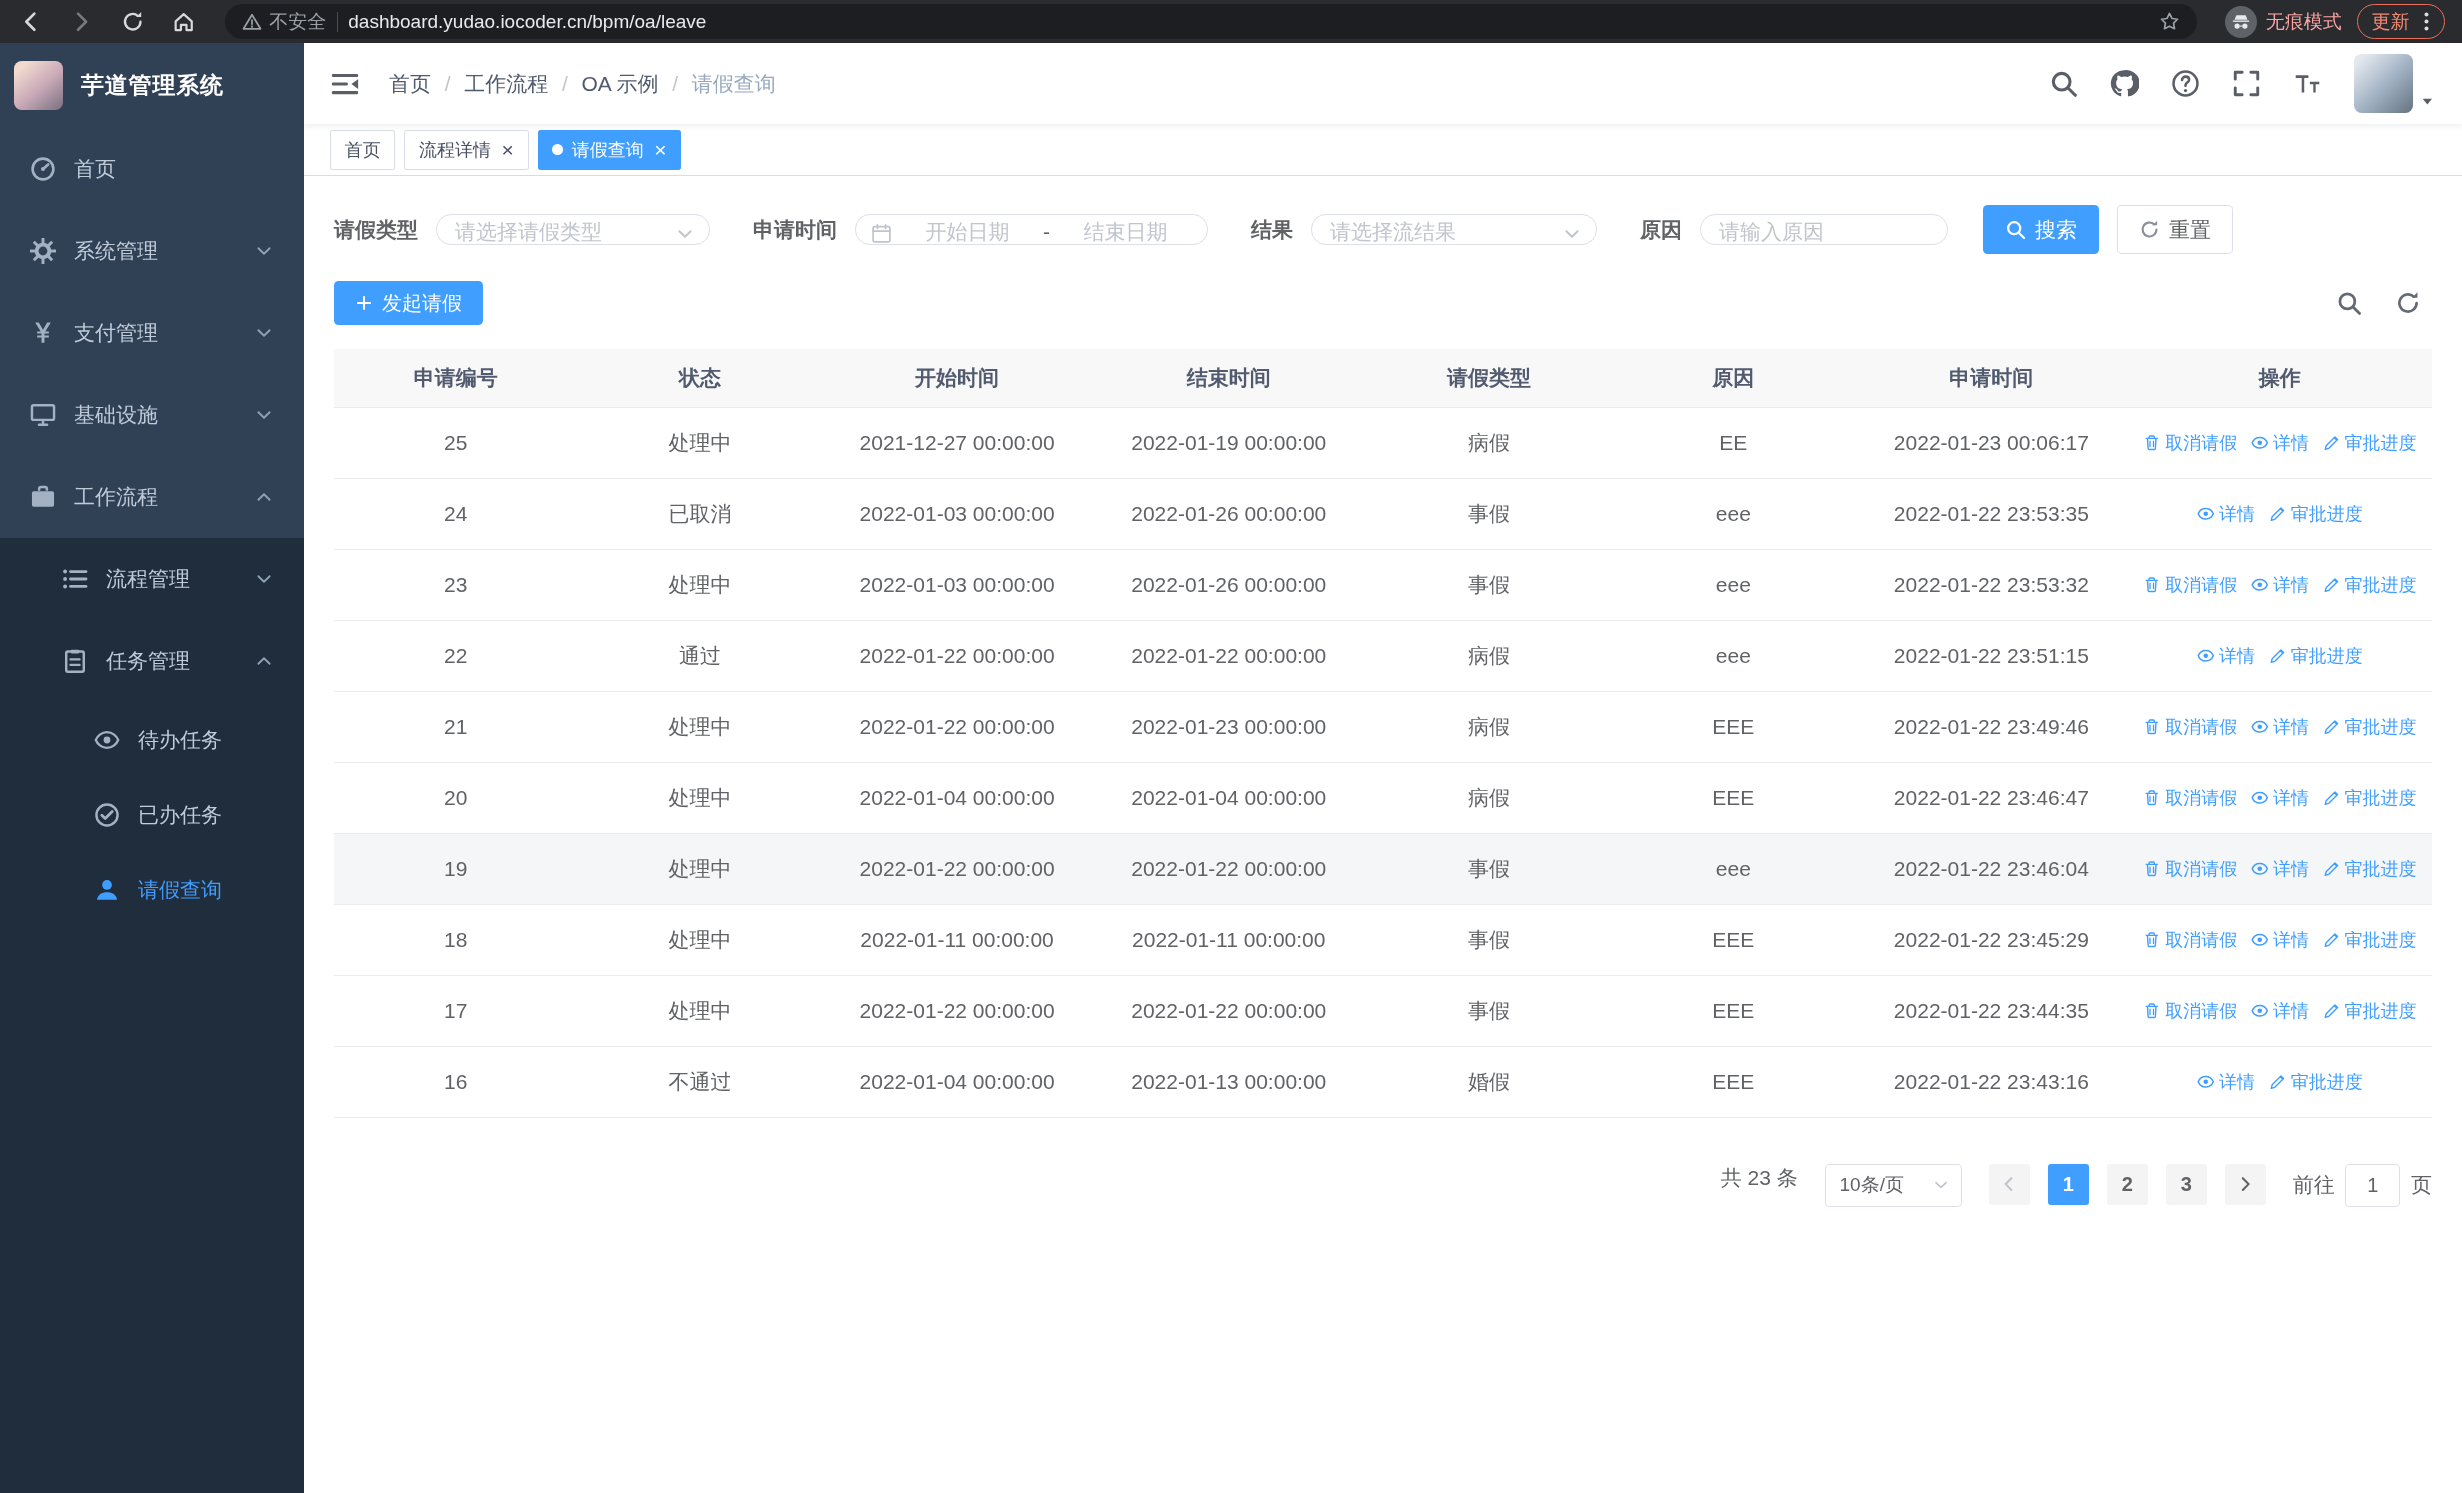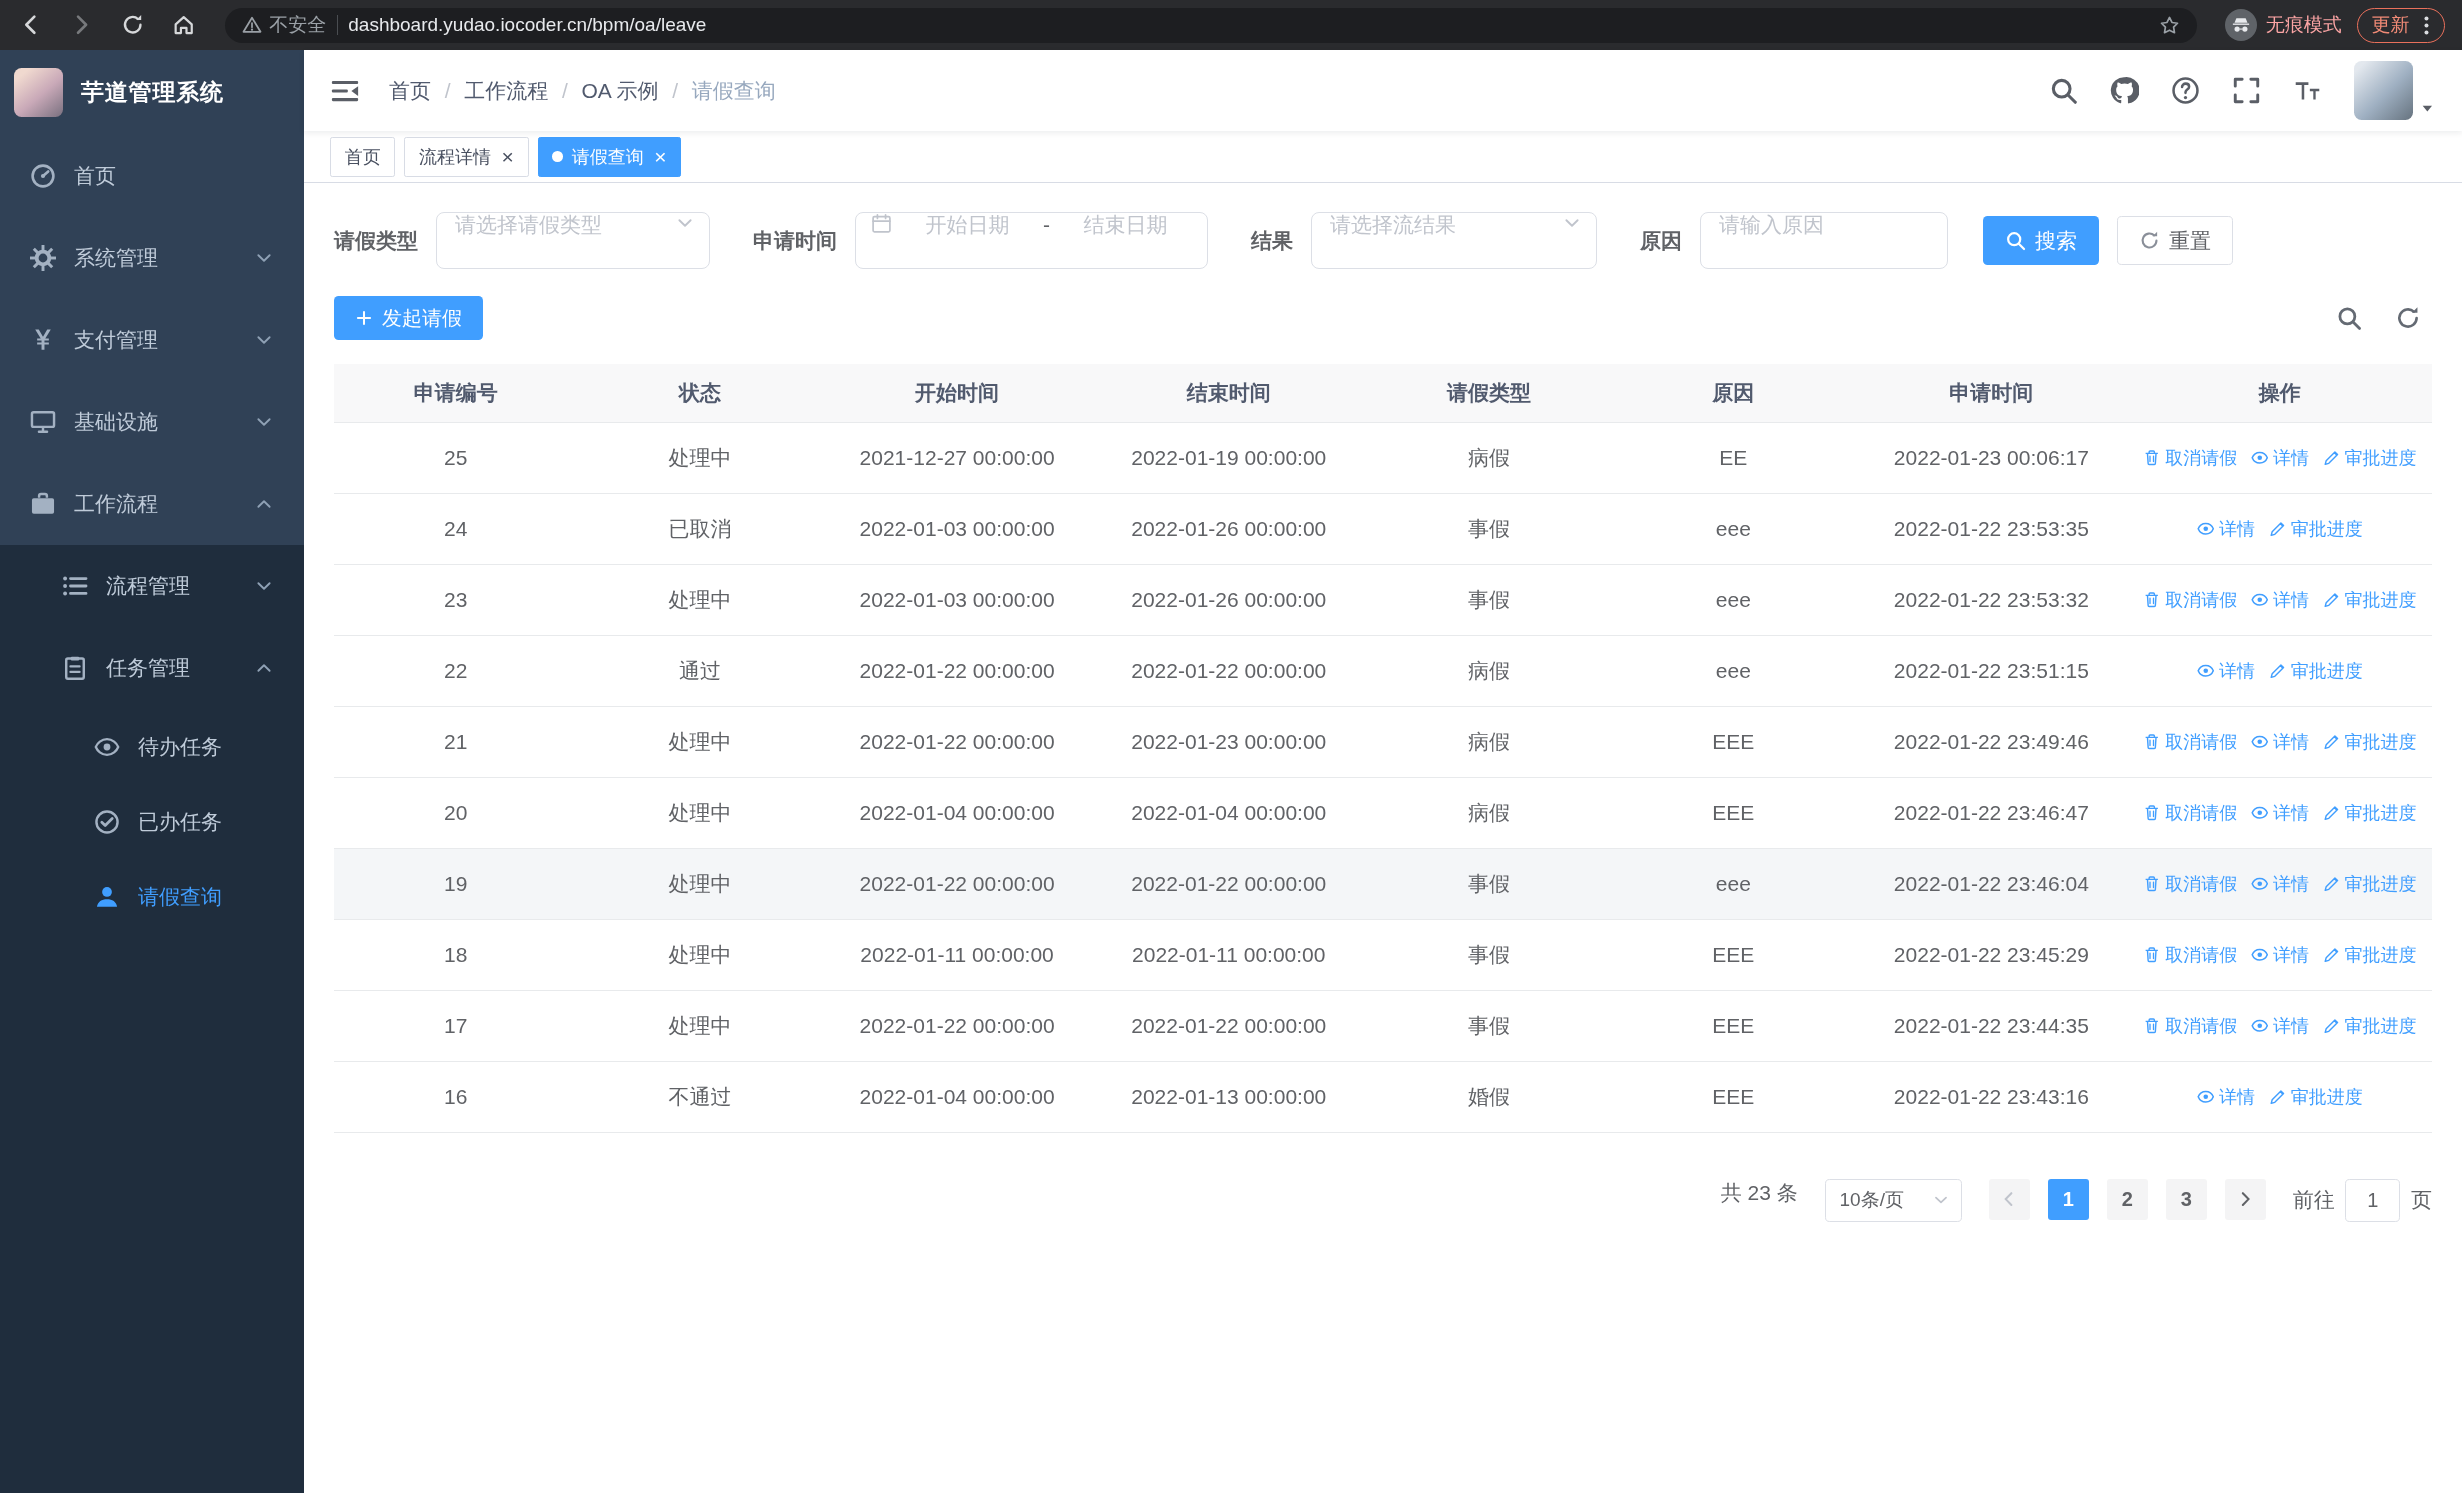--- a/index.html
+++ b/index.html
@@ -5,21 +5,21 @@
   * { box-sizing: border-box; margin: 0; padding: 0; }
   body { font-family: "Liberation Sans", "DejaVu Sans", sans-serif; background: #fff; }
   .screen { width: 2462px; height: 1494px; display: flex; flex-direction: column; overflow: hidden; background: #fff; }
 
   
   [data-icon] { display: inline-flex; }
   [data-icon] svg { width: 100%; height: 100%; display: block; }
   .ic { width: 21px; height: 21px; flex: 0 0 auto; }
 
   
-  .chrome { height: 50px; flex: 0 0 auto; background: #2a2b2e; display: flex; align-items: center; padding: 0 12px; gap: 14px; }
+  .chrome { height: 43px; flex: 0 0 auto; background: #2a2b2e; display: flex; align-items: center; padding: 0 12px; gap: 14px; }
   .nav-ic { width: 37px; height: 37px; color: #d6d8da; display: flex; align-items: center; justify-content: center; border-radius: 50%; }
   .nav-ic[data-icon] { padding: 6.8px; }
   .nav-ic.dim { color: #77797c; }
   .omnibox { flex: 1; height: 35px; background: #1d1e21; border-radius: 17.5px; display: flex; align-items: center; padding: 0 16.7px; margin: 0 9px; gap: 10.6px; font-size: 19px; color: #e8eaed; }
   .omnibox .sec { display: flex; align-items: center; gap: 7.6px; color: #9aa0a6; }
   .omnibox .warn { width: 20px; height: 20px; }
   .omnibox .divider { width: 0.8px; height: 20px; background: #4a4d51; }
   .omnibox .url { flex: 1; white-space: nowrap; overflow: hidden; }
   .omnibox .star { width: 21px; height: 21px; color: #9aa0a6; }
   .chrome-right { display: flex; align-items: center; gap: 15px; padding: 0 4.6px; }
@@ -67,21 +67,21 @@
   .tab .dot { width: 10.6px; height: 10.6px; border-radius: 50%; background: #fff; }
   .tab .close { font-size: 21px; line-height: 1; margin-left: 1.5px; }
 
   
   .content { flex: 1; padding: 29px 30px; background: #fff; overflow: hidden; }
 
   .filter-row { display: flex; align-items: center; }
   .fgroup { display: flex; align-items: center; margin-right: 43px; }
   .fgroup.last { margin-right: 35px; }
   .flabel { font-size: 21px; font-weight: 600; color: #606266; margin-right: 18px; white-space: nowrap; }
-  .fcontrol { position: relative; display: flex; align-items: flex-start; height: 57px; border: 0.8px solid #dcdfe6; border-radius: 8px; background: #fff; }
+  .fcontrol { position: relative; display: flex; align-items: flex-end; height: 31px; border: 0.8px solid #dcdfe6; border-radius: 15px; background: #fff; }
   .fcontrol input { border: none; outline: none; background: transparent; font-size: 21px; color: #606266; width: 100%; font-family: inherit; min-width: 0; }
   .fcontrol input::placeholder { color: #c0c4cc; }
   .sel { padding: 0 46px 0 18px; }
   .sel .chev-d { position: absolute; right: 13.7px; width: 20px; height: 20px; color: #c0c4cc; }
   .w-leave { width: 274px; }
   .w-result { width: 286px; }
   .w-reason { width: 248px; padding: 0 18px; }
   .daterange { width: 353px; padding: 0 15px; gap: 9px; }
   .daterange .cal { width: 21px; height: 21px; color: #c0c4cc; }
   .daterange input { text-align: center; flex: 1; }

